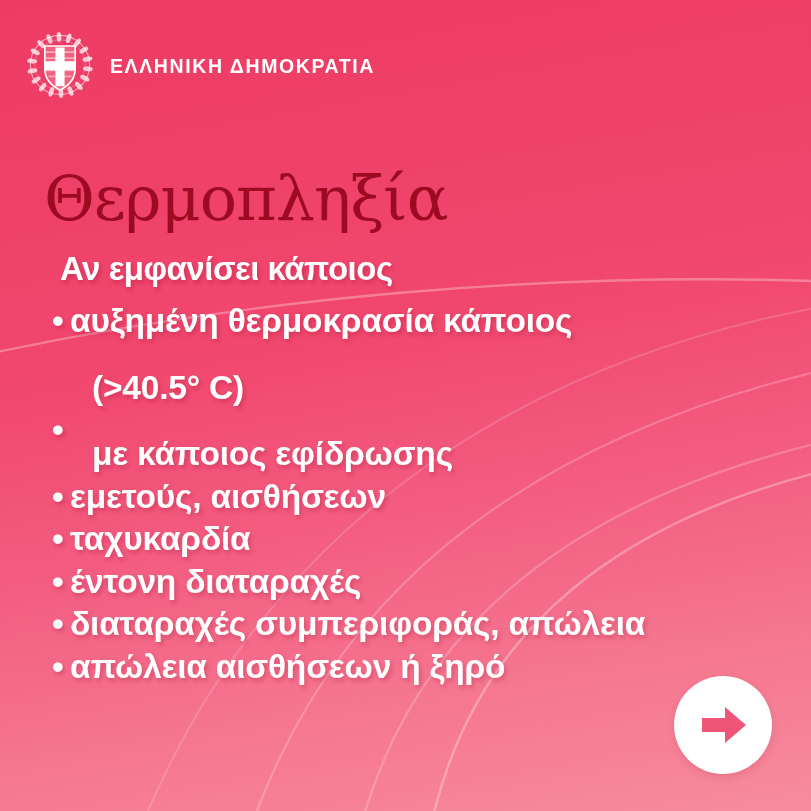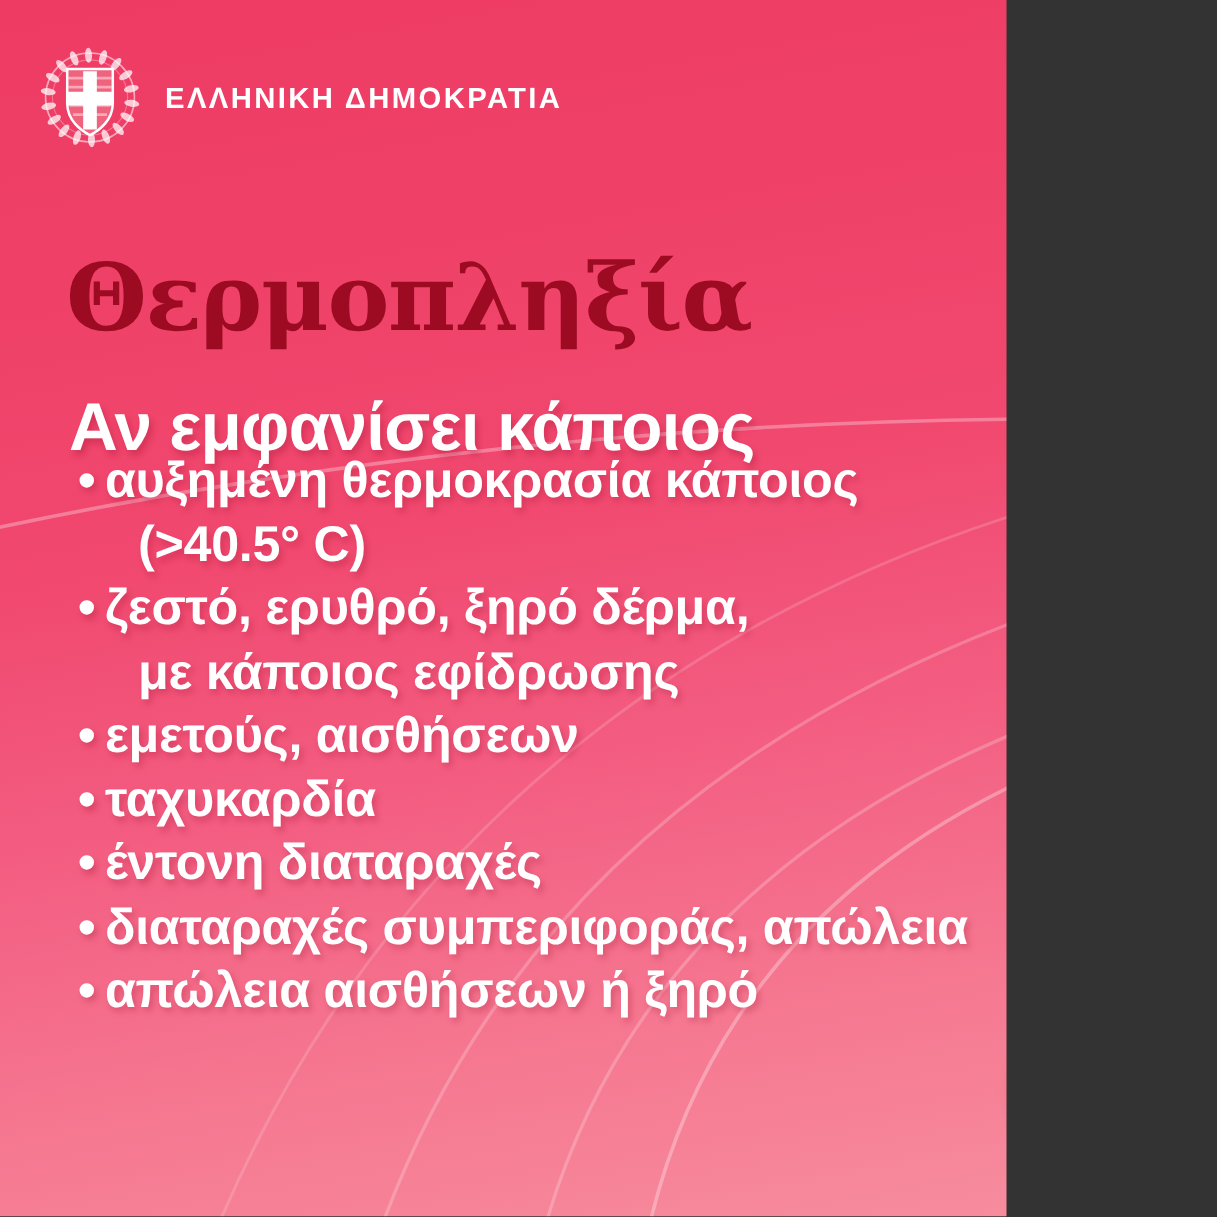--- a/index.html
+++ b/index.html
@@ -3,21 +3,21 @@
 <meta charset="utf-8">
 <title>Θερμοπληξία</title>
 <style>
   html, body {
     margin: 0;
     padding: 0;
     background: #333;
   }
   .poster {
     position: relative;
-    width: 671px;
+    width: 811px;
     height: 811px;
     overflow: hidden;
     font-family: "Liberation Sans", "DejaVu Sans", sans-serif;
     background: linear-gradient(170deg,
                 #ee3b64 0%,
                 #ef4168 22%,
                 #f1486f 42%,
                 #f35d81 62%,
                 #f5758f 80%,
                 #f78c9e 100%);
@@ -71,33 +71,33 @@
   }
 
   
   .title {
     position: absolute;
     top: 126px;
     left: 44px;
     color: #9c0b22;
     font-family: "DejaVu Serif", "Liberation Serif", serif;
     font-size: 62px;
-    font-weight: 700;
+    font-weight: 400;
     letter-spacing: -1px;
     line-height: 1;
     white-space: nowrap;
   }
 
   
   .subtitle {
     position: absolute;
     top: 225px;
-    left: 46px;
+    left: 60px;
     color: #ffffff;
-    font-size: 45px;
+    font-size: 33px;
     font-weight: 700;
     letter-spacing: -0.5px;
     line-height: 1;
     white-space: nowrap;
     text-shadow: 2px 3px 4px rgba(150, 10, 40, 0.30);
   }
 
   
   .symptom-list {
     position: absolute;
@@ -124,20 +124,21 @@
     font-size: 33.5px;
     line-height: 42.5px;
     text-align: left;
   }
   .symptom-text {
     flex: 1 1 auto;
   }
   .symptom-text .line2 {
     display: block;
     padding-left: 22px;
+    margin-top: 24px;
   }
 
   
   .next-button {
     position: absolute;
     left: 674px;
     top: 676px;
     width: 98px;
     height: 98px;
     border-radius: 50%;
@@ -260,21 +261,21 @@
 
   <ul class="symptom-list">
 
     <li class="symptom-item">
       <span class="bullet-dot">•</span>
       <span class="symptom-text"><span>αυξημένη θερμοκρασία κάποιος</span><span class="line2">(&gt;40.5° C)</span></span>
     </li>
 
     <li class="symptom-item">
       <span class="bullet-dot">•</span>
-      <span class="symptom-text"><span>ζεστό, ερυθρό, ξηρό δέρμα,</span><span class="line2">με κάποιος εφίδρωσης</span></span>
+      <span class="symptom-text"><span class="line2">με κάποιος εφίδρωσης</span></span>
     </li>
 
     <li class="symptom-item">
       <span class="bullet-dot">•</span>
       <span class="symptom-text"><span>εμετούς, αισθήσεων</span></span>
     </li>
 
     <li class="symptom-item">
       <span class="bullet-dot">•</span>
       <span class="symptom-text"><span>ταχυκαρδία</span></span>

